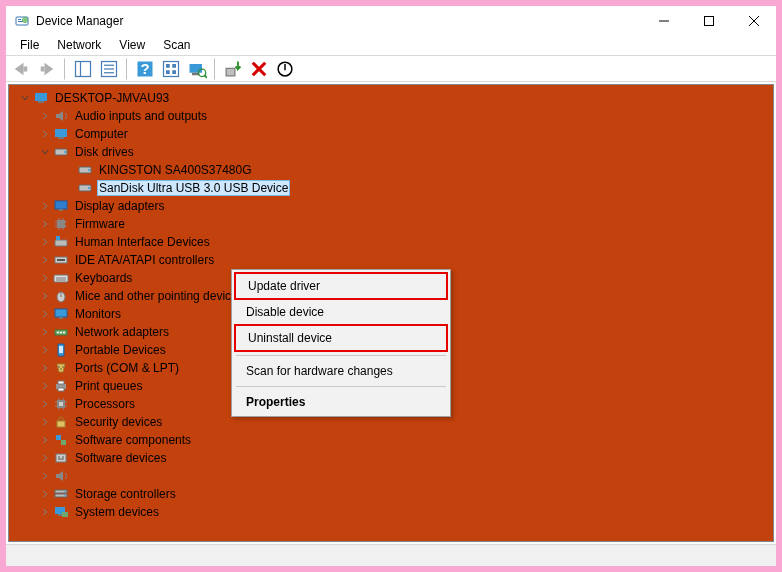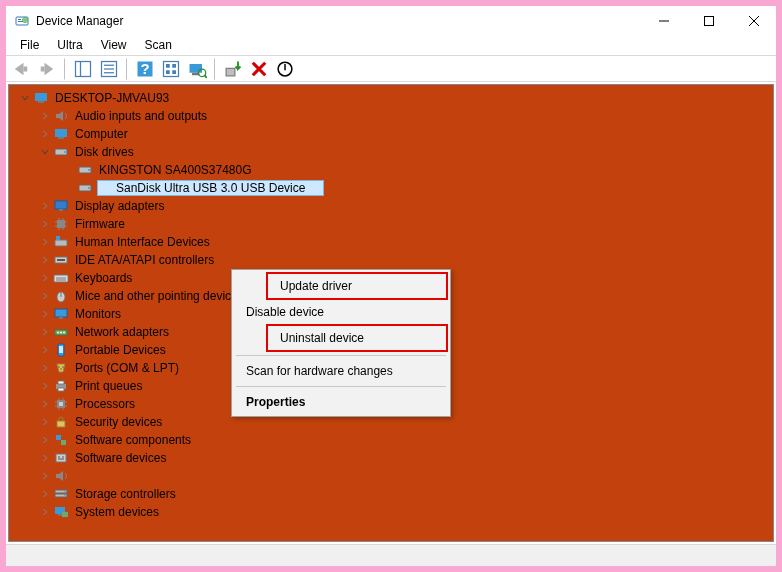--- a/index.html
+++ b/index.html
@@ -19,27 +19,27 @@
 .content { flex: 1; border: 1px solid #828790; margin: 2px; overflow: hidden; position: relative; background: #c2410c; }
 .tree { padding: 4px 2px; }
 .row { display: flex; align-items: center; height: 18px; white-space: nowrap; }
 .indent0 { padding-left: 8px; }
 .indent1 { padding-left: 28px; }
 .indent3 { padding-left: 66px; }
 .chev { width: 12px; height: 12px; margin-right: 2px; display: inline-flex; align-items: center; justify-content: center; }
 .chev svg { width: 8px; height: 8px; }
 .dev-icon { width: 16px; height: 16px; margin-right: 4px; display: inline-flex; align-items: center; justify-content: center; }
 .row .label { padding: 0 2px; }
-.row.selected .label { background: #cde8ff; border: 1px solid #7bb6e8; padding: 0 18px; }
+.row.selected .label { background: #cde8ff; border: 1px solid #7bb6e8; padding: 0 1px; }
 .statusbar { height: 22px; border-top: 1px solid #d9d9d9; background:#f0f0f0; }
 .context-menu { position: absolute; left: 222px; top: 184px; width: 220px; background: #f2f2f2; border: 1px solid #a0a0a0; box-shadow: 2px 2px 4px rgba(0,0,0,.25); padding: 2px; }
 .cm-item { padding: 5px 12px; background:#f2f2f2; }
 .cm-sep { height: 1px; background: #c8c8c8; margin: 3px 2px; }
 .cm-bold { font-weight: bold; }
-.red-ann { border: 2px solid #e60000; margin-left: 32px; }
+.red-ann { border: 2px solid #e60000; }
 svg { display:block; }
 </style>
 </head>
 <body>
 
 <div class="window">
 
   <div class="titlebar">
     <span class="titlebar-icon">
       <svg viewBox="0 0 16 16">
@@ -65,21 +65,21 @@
       <div class="winbtn">
           <svg viewBox="0 0 10 10">
             <path d="M0 0l10 10M10 0L0 10" stroke="#000"></path>
           </svg>
         </div>
     </div>
   </div>
 
   <div class="menubar">
     <span>File</span>
-    <span>Ultra</span>
+    <span>Network</span>
     <span>View</span>
     <span>Scan</span>
   </div>
 
   <div class="toolbar">
     <div class="toolbtn">
         <svg viewBox="0 0 16 16">
           <path d="M10 3v10L3 8z" fill="#b0b0b0"></path>
           <rect x="10" y="6" width="3" height="4" fill="#b0b0b0"></rect>
         </svg>

